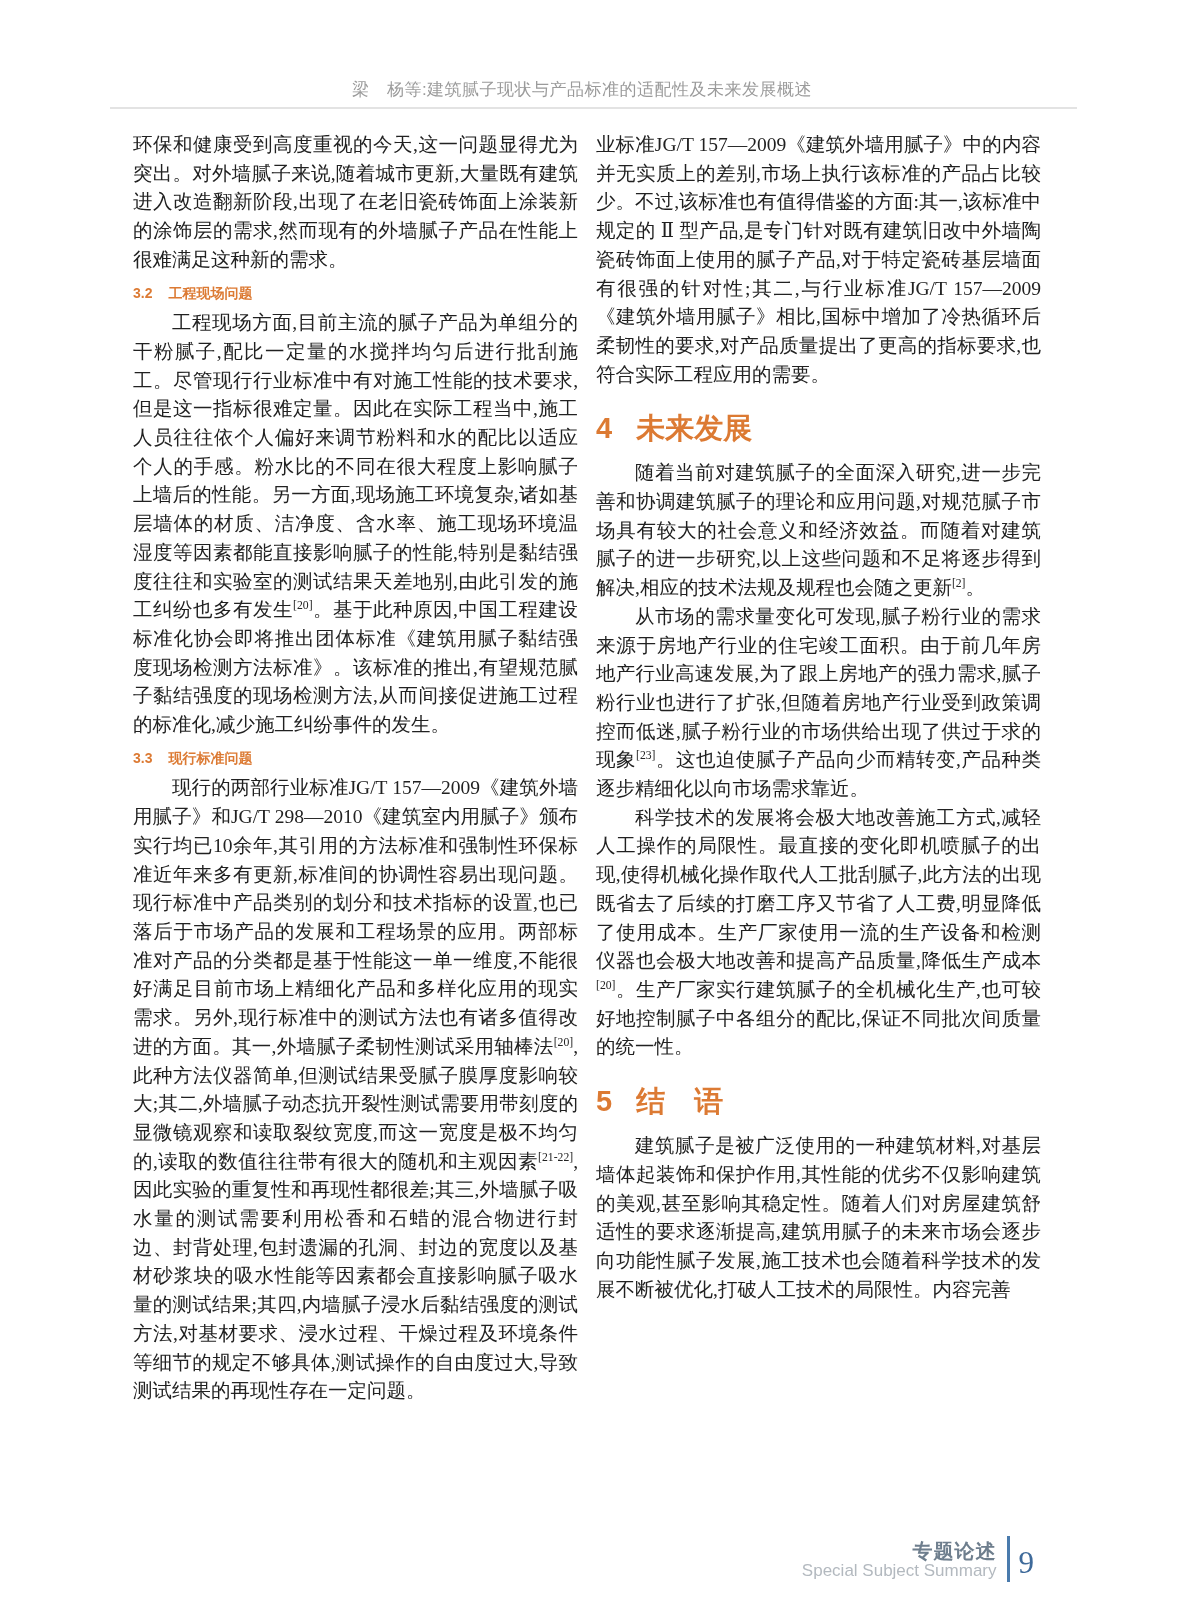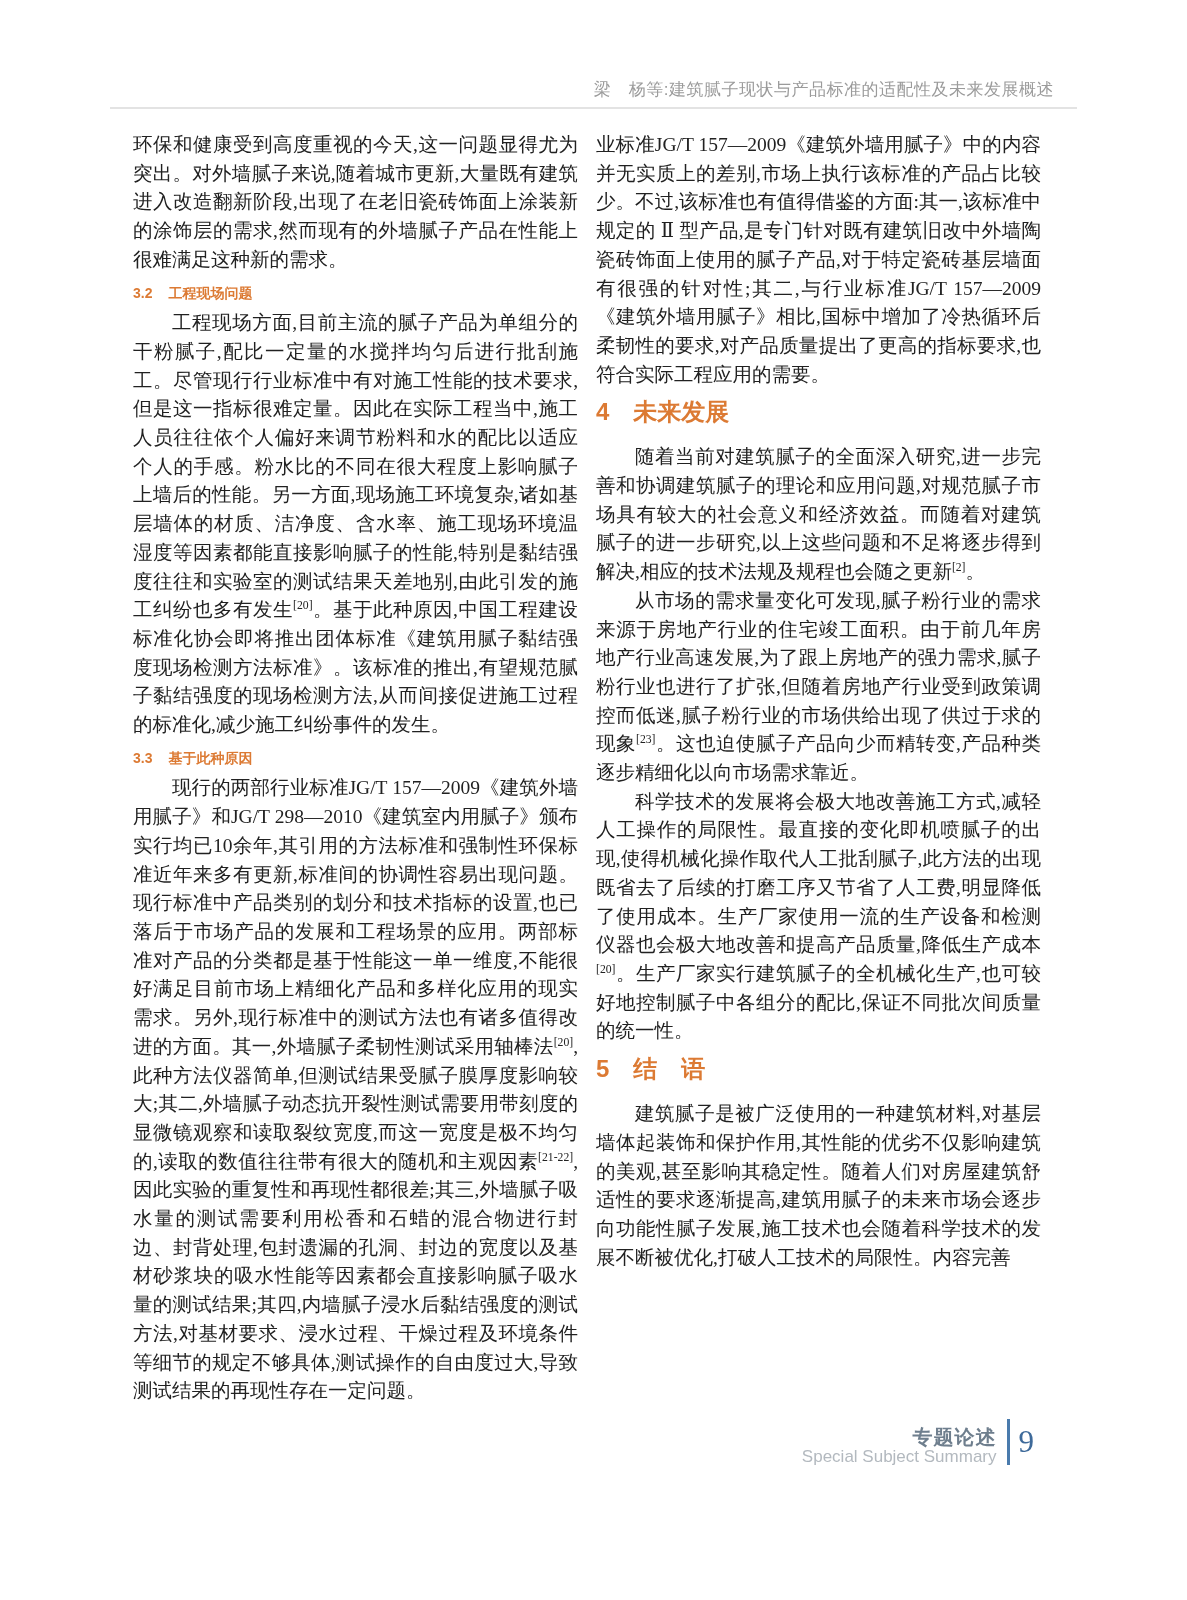--- a/index.html
+++ b/index.html
@@ -3,21 +3,21 @@
 <meta charset="utf-8">
 <style>
   html,body { margin:0; padding:0; background:#ffffff; }
   .page {
     position:relative; width:1187px; height:1600px; background:#ffffff;
     overflow:hidden;
     font-family:"Liberation Serif","DejaVu Serif",serif;
   }
   .running-head {
     position:absolute; top:78px; left:110px; width:944px;
-    text-align:right; font-size:17px; color:#9b9b9b;
+    text-align:center; font-size:17px; color:#9b9b9b;
     font-family:"Liberation Sans","DejaVu Sans",sans-serif;
     letter-spacing:0.5px;
   }
   .head-rule {
     position:absolute; top:107px; left:110px; width:967px; height:2px;
     background:#e3e3e3;
   }
   .content {
     position:absolute; top:131px; left:133px; width:923px;
     display:flex; gap:18px;
@@ -31,29 +31,29 @@
   .col p.no-indent { text-indent:0; }
   sup { font-size:0.60em; line-height:0; vertical-align:super; }
   .h-sub {
     margin:4px 0 2px 0;
     font-family:"Liberation Sans","DejaVu Sans",sans-serif;
     font-weight:bold; font-size:14px; line-height:28.7px;
     color:#dc7a33; text-indent:0; text-align:left;
   }
   .h-sub .h-num { margin-right:16px; }
   .h-main {
-    margin:6px 0 14px 0;
+    margin:22px 0 14px 0;
     font-family:"Liberation Sans","DejaVu Sans",sans-serif;
-    font-weight:bold; font-size:24px; line-height:34px;
+    font-weight:bold; font-size:29px; line-height:34px;
     color:#dc7a33; text-indent:0; text-align:left;
   }
   .h-main .h-num { margin-right:24px; }
   .footer {
-    position:absolute; top:1411px; right:153px;
-    display:flex; align-items:flex-end;
+    position:absolute; top:1532px; right:153px;
+    display:flex; align-items:center;
   }
   .footer-text { text-align:right; }
   .footer-cn {
     font-family:"Liberation Sans","DejaVu Sans",sans-serif;
     font-weight:bold; font-size:20px; color:#6e7e8d; line-height:24px;
     letter-spacing:1px;
   }
   .footer-en {
     font-family:"Liberation Sans","DejaVu Sans",sans-serif;
     font-size:17px; color:#b3b9bf; line-height:16px;
@@ -76,21 +76,21 @@
 
   <div class="content">
 
     <div class="col">
       <p class="no-indent">环保和健康受到高度重视的今天,这一问题显得尤为突出。对外墙腻子来说,随着城市更新,大量既有建筑进入改造翻新阶段,出现了在老旧瓷砖饰面上涂装新的涂饰层的需求,然而现有的外墙腻子产品在性能上很难满足这种新的需求。</p>
       <h3 class="h-sub">
         <span class="h-num">3.2</span><span>工程现场问题</span>
       </h3>
       <p>工程现场方面,目前主流的腻子产品为单组分的干粉腻子,配比一定量的水搅拌均匀后进行批刮施工。尽管现行行业标准中有对施工性能的技术要求,但是这一指标很难定量。因此在实际工程当中,施工人员往往依个人偏好来调节粉料和水的配比以适应个人的手感。粉水比的不同在很大程度上影响腻子上墙后的性能。另一方面,现场施工环境复杂,诸如基层墙体的材质、洁净度、含水率、施工现场环境温湿度等因素都能直接影响腻子的性能,特别是黏结强度往往和实验室的测试结果天差地别,由此引发的施工纠纷也多有发生<sup>[20]</sup>。基于此种原因,中国工程建设标准化协会即将推出团体标准《建筑用腻子黏结强度现场检测方法标准》。该标准的推出,有望规范腻子黏结强度的现场检测方法,从而间接促进施工过程的标准化,减少施工纠纷事件的发生。</p>
       <h3 class="h-sub">
-        <span class="h-num">3.3</span><span>基于此种原因</span>
+        <span class="h-num">3.3</span><span>现行标准问题</span>
       </h3>
       <p>现行的两部行业标准JG/T 157—2009《建筑外墙用腻子》和JG/T 298—2010《建筑室内用腻子》颁布实行均已10余年,其引用的方法标准和强制性环保标准近年来多有更新,标准间的协调性容易出现问题。现行标准中产品类别的划分和技术指标的设置,也已落后于市场产品的发展和工程场景的应用。两部标准对产品的分类都是基于性能这一单一维度,不能很好满足目前市场上精细化产品和多样化应用的现实需求。另外,现行标准中的测试方法也有诸多值得改进的方面。其一,外墙腻子柔韧性测试采用轴棒法<sup>[20]</sup>,此种方法仪器简单,但测试结果受腻子膜厚度影响较大;其二,外墙腻子动态抗开裂性测试需要用带刻度的显微镜观察和读取裂纹宽度,而这一宽度是极不均匀的,读取的数值往往带有很大的随机和主观因素<sup>[21-22]</sup>,因此实验的重复性和再现性都很差;其三,外墙腻子吸水量的测试需要利用松香和石蜡的混合物进行封边、封背处理,包封遗漏的孔洞、封边的宽度以及基材砂浆块的吸水性能等因素都会直接影响腻子吸水量的测试结果;其四,内墙腻子浸水后黏结强度的测试方法,对基材要求、浸水过程、干燥过程及环境条件等细节的规定不够具体,测试操作的自由度过大,导致测试结果的再现性存在一定问题。</p>
     </div>
 
     <div class="col">
       <p class="no-indent">业标准JG/T 157—2009《建筑外墙用腻子》中的内容并无实质上的差别,市场上执行该标准的产品占比较少。不过,该标准也有值得借鉴的方面:其一,该标准中规定的 Ⅱ 型产品,是专门针对既有建筑旧改中外墙陶瓷砖饰面上使用的腻子产品,对于特定瓷砖基层墙面有很强的针对性;其二,与行业标准JG/T 157—2009《建筑外墙用腻子》相比,国标中增加了冷热循环后柔韧性的要求,对产品质量提出了更高的指标要求,也符合实际工程应用的需要。</p>
       <h2 class="h-main">
         <span class="h-num">4</span><span>未来发展</span>
       </h2>
       <p>随着当前对建筑腻子的全面深入研究,进一步完善和协调建筑腻子的理论和应用问题,对规范腻子市场具有较大的社会意义和经济效益。而随着对建筑腻子的进一步研究,以上这些问题和不足将逐步得到解决,相应的技术法规及规程也会随之更新<sup>[2]</sup>。</p>

